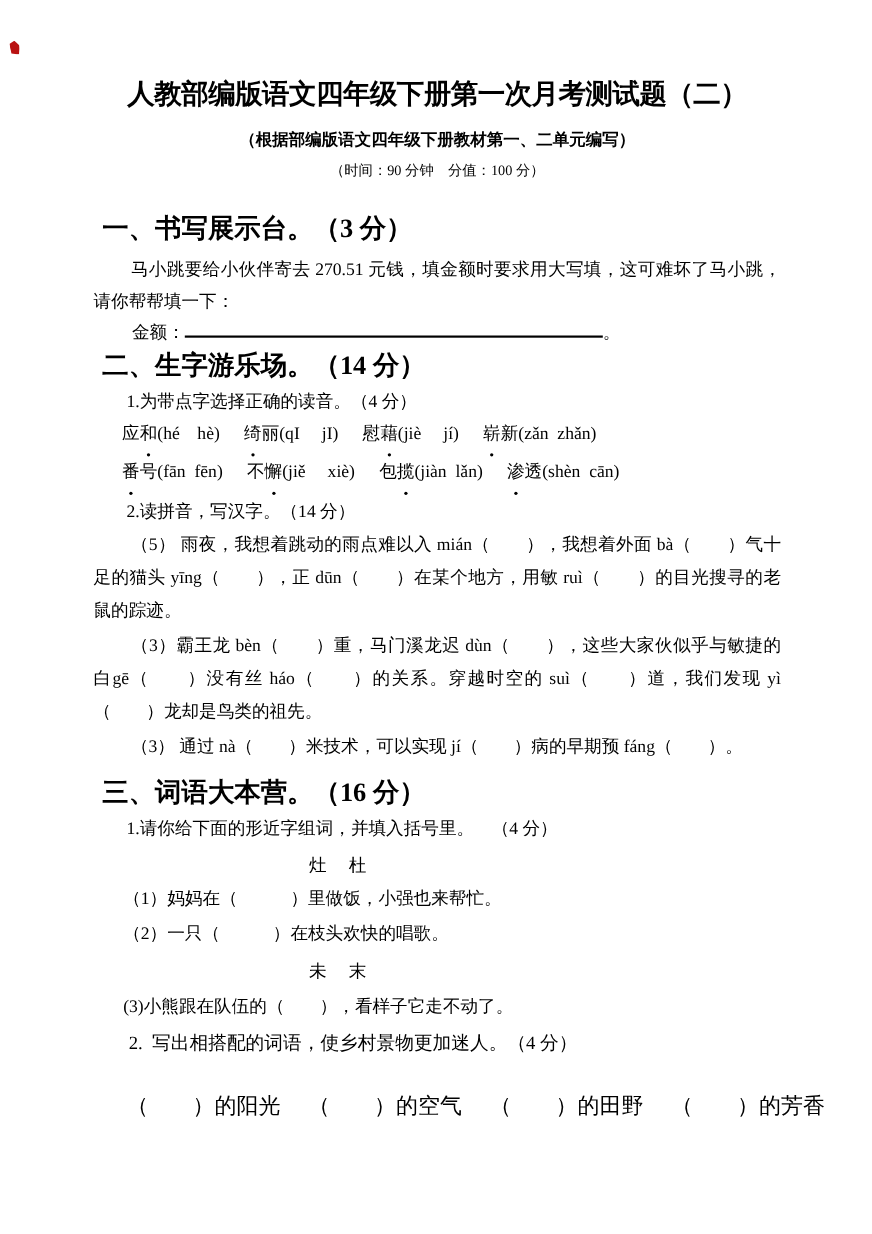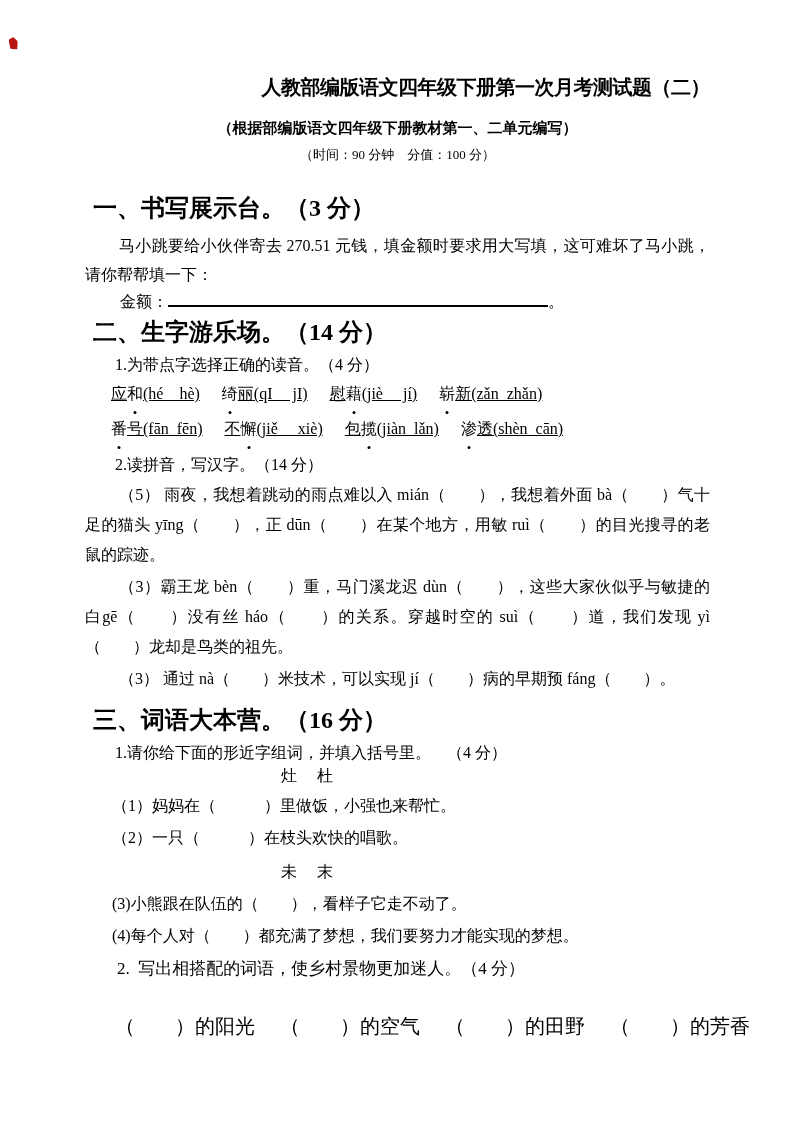--- a/index.html
+++ b/index.html
@@ -10,21 +10,21 @@
   }
   .page { position:relative; width:793px; height:1122px; background:#ffffff; }
   .corner-mark {
     position:absolute; left:9px; top:37px; width:9px; height:13px;
     background:#b91212; transform:rotate(-8deg);
     clip-path:polygon(0 18%, 55% 0, 100% 38%, 82% 100%, 8% 86%);
   }
   .content { padding:68px 83px 0 85px; }
 
   .doc-title {
-    font-size:20px; font-weight:bold; text-align:right;
+    font-size:25px; font-weight:bold; text-align:center;
     letter-spacing:-0.5px; line-height:38px; white-space:nowrap;font-family:Liberation Serif, serif;
   }
   .doc-subtitle {
     font-size:15px; font-weight:bold; text-align:center;
     margin-top:12px; line-height:20px;
   }
   .doc-meta {
     font-size:13px; text-align:center; margin-top:8px; line-height:18px;
     white-space:pre-wrap;
   }
@@ -51,29 +51,29 @@
     display:inline-block; width:380px; height:16px;
     border-bottom:2px solid #000; vertical-align:baseline;
   }
 
   .sub-label { font-size:16px; line-height:22px; padding-left:30px; margin-top:8px; white-space:pre-wrap; }
   .sub-label.q1s2 { margin-top:8px; }
 
   .pyrow {
     font-size:16px; line-height:35px; padding-left:26px; white-space:pre;
   }
-  .pyrow .pyitem { margin-right:22px;text-decoration:underline; }
+  .pyrow .pyitem { margin-right:22px; }
   .dz { position:relative; display:inline-block; }
   .dz::after {
     content:""; position:absolute; left:50%; bottom:-3px;
     width:3px; height:3px; background:#000; border-radius:50%;
     transform:translateX(-50%);
   }
 
-  .pair-row { font-size:16px; line-height:24px; padding-left:196px; margin-top:0; white-space:pre; }
+  .pair-row { font-size:16px; line-height:24px; padding-left:196px; margin-top:11px; white-space:pre; }
   .fill-item { font-size:16px; line-height:24px; padding-left:27px; white-space:pre-wrap; }
   .fi1 { margin-top:6px; }
   .fi2 { margin-top:8px; }
   .pair2-row { margin-top:10px; }
   .fi3 { margin-top:8px; }
   .fi4 { margin-top:8px; }
   .q2label3 { margin-top:9px; padding-left:32px; font-size:17px; line-height:24px; white-space:pre-wrap; }
   .final-line { margin-top:32px; padding-left:30px; font-size:20px; line-height:26px; white-space:pre; }
 </style>
 </head>
@@ -106,19 +106,18 @@
 
     <div class="sec-heading h3">三、词语大本营。（16 分）</div>
     <div class="sub-label q1s2">1.请你给下面的形近字组词，并填入括号里。　（4 分）</div>
 
     <div class="pair-row">灶　 杜</div>
     <div class="fill-item fi1">（1）妈妈在（　　　）里做饭，小强也来帮忙。</div>
     <div class="fill-item fi2">（2）一只（　　　）在枝头欢快的唱歌。</div>
 
     <div class="pair-row pair2-row">未　 末</div>
     <div class="fill-item fi3">(3)小熊跟在队伍的（　　），看样子它走不动了。</div>
-    <div class="fill-item fi4">(4)每个人对（　　）都充满了梦想，我们要努力才能实现的梦想。</div>
 
     <div class="q2label3">2.  写出相搭配的词语，使乡村景物更加迷人。（4 分）</div>
     <div class="final-line">（　　）的阳光　 （　　）的空气　 （　　）的田野　 （　　）的芳香</div>
 
   </div>
 </div>
 
 </body></html>

